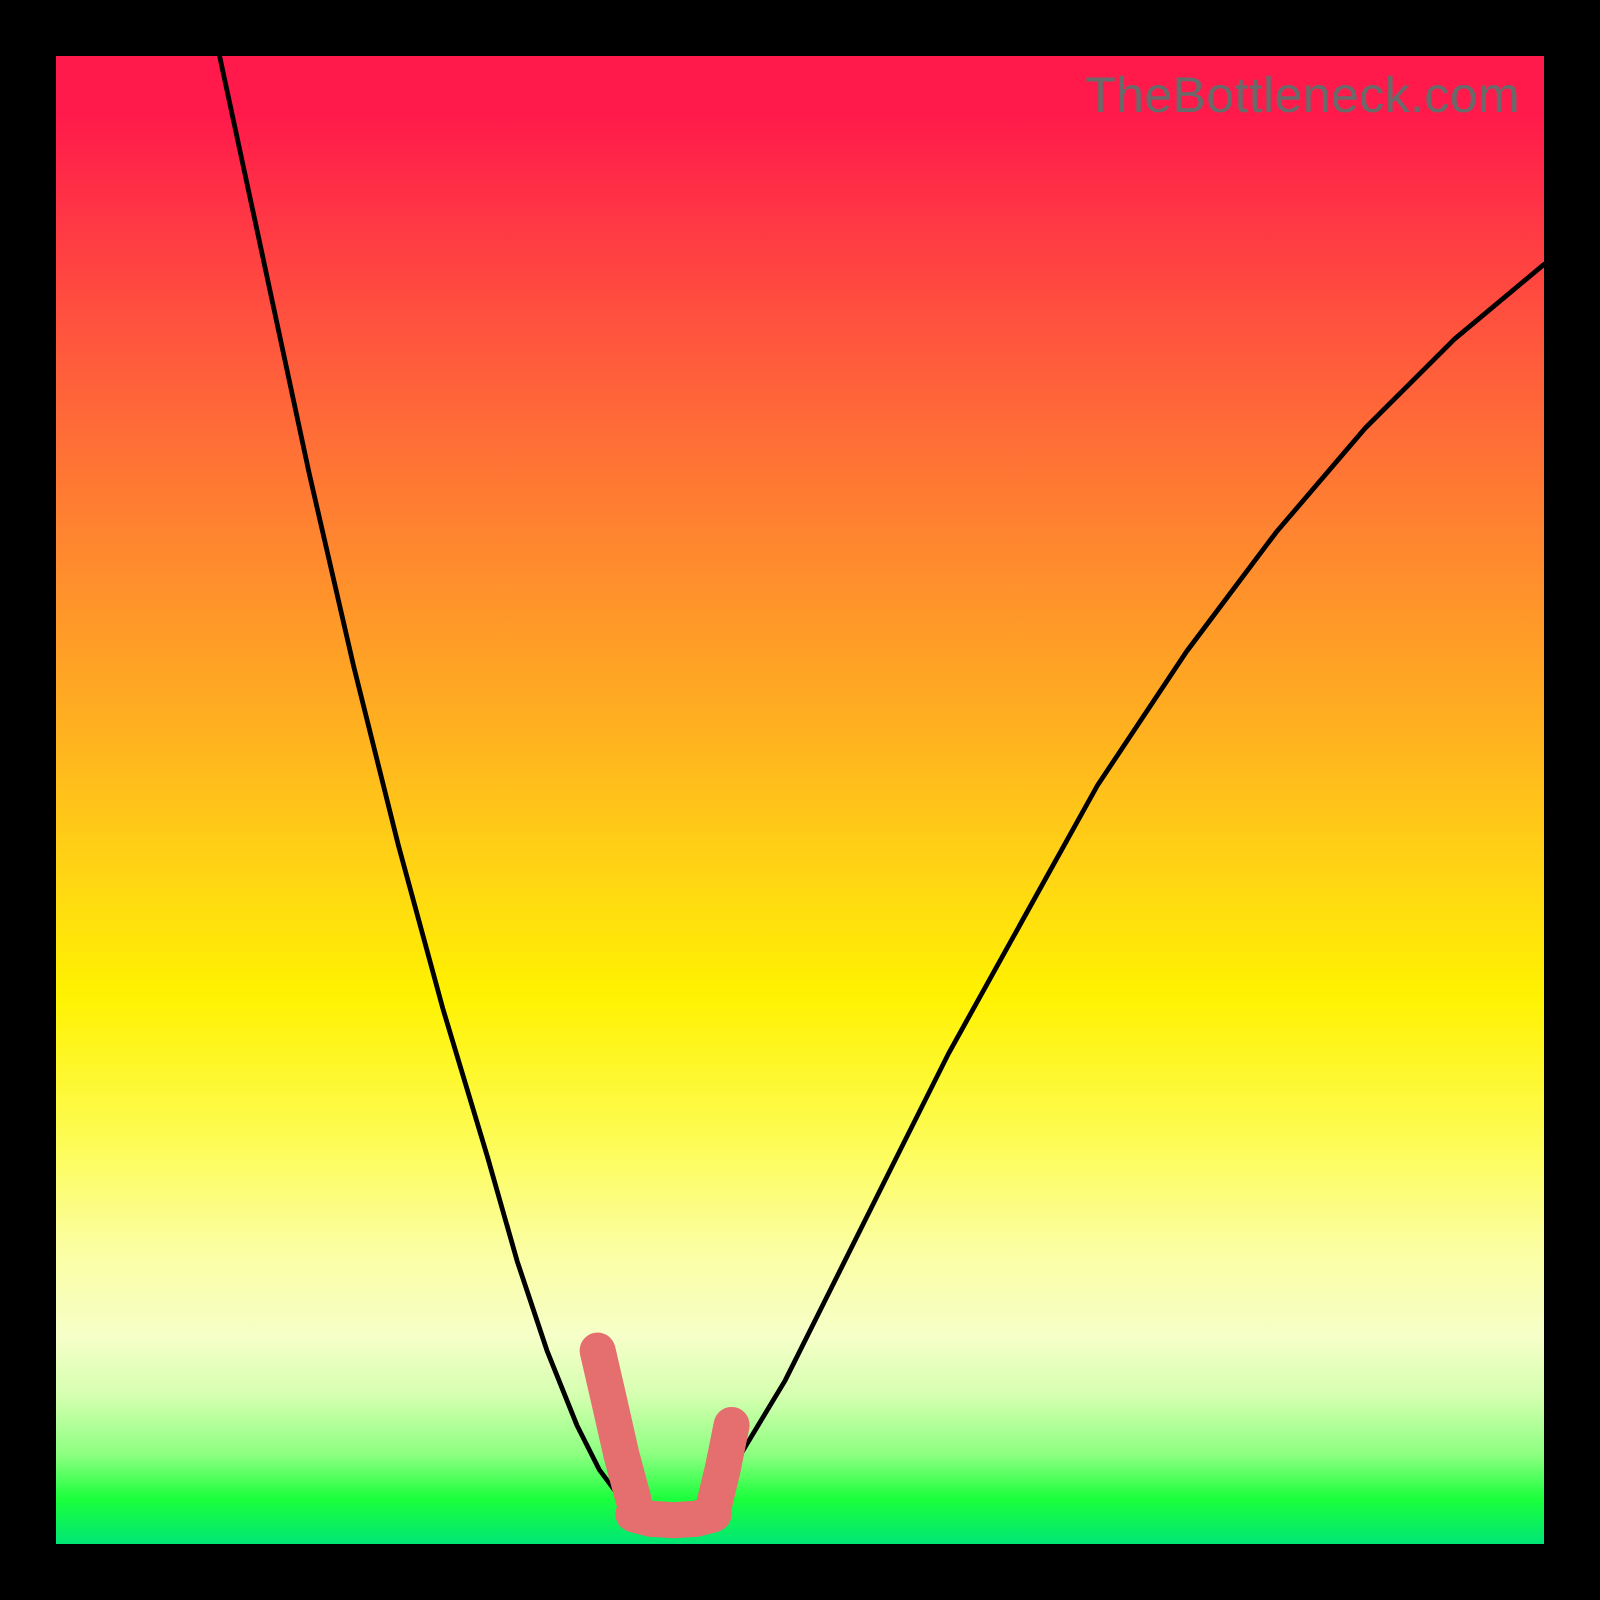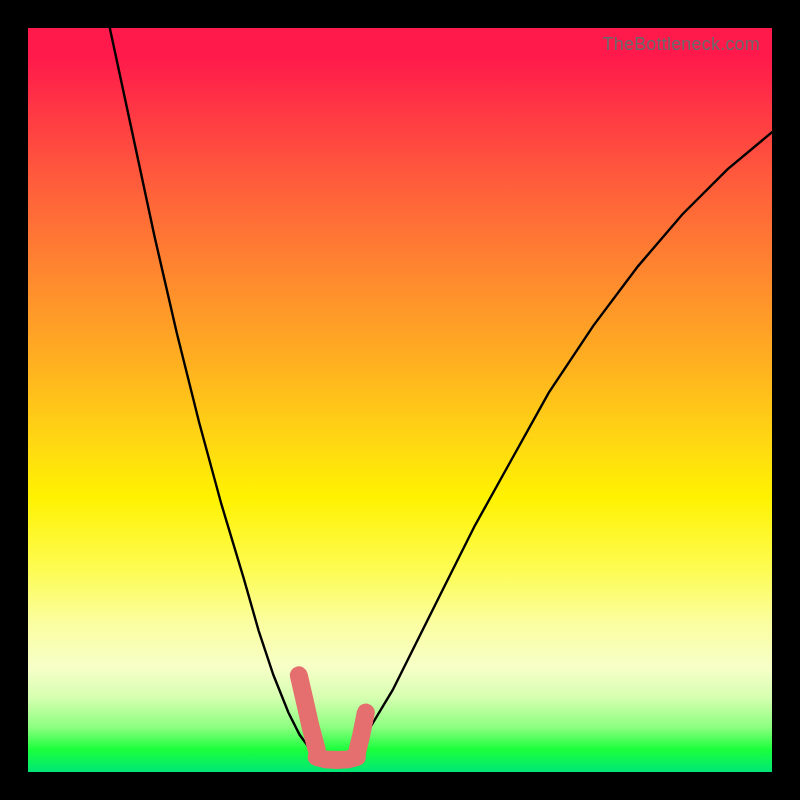--- a/index.html
+++ b/index.html
@@ -12,21 +12,21 @@
   #ffd912 56%,
   #fff200 63%,
   #fdfc55 73%,
   #fbfea0 80%,
   #f6ffc8 86%,
   #d6ffb0 90%,
   #8cff80 94%,
   #1aff3c 97%,
   #00e676 100%);
 }
-.watermark{position:absolute;top:6px;right:12px;color:#6a6a6a;font-size:18px;font-weight:400;letter-spacing:.2px}
+.watermark{position:absolute;top:6px;right:12px;color:#6a6a6a;font-size:25px;font-weight:400;letter-spacing:.2px}
 svg{position:absolute;left:0;top:0}
 </style>
 </head>
 <body>
 
 <div class="frame">
   <div class="watermark">TheBottleneck.com</div>
 
   <svg width="744" height="744" viewBox="0 0 744 744">
 

